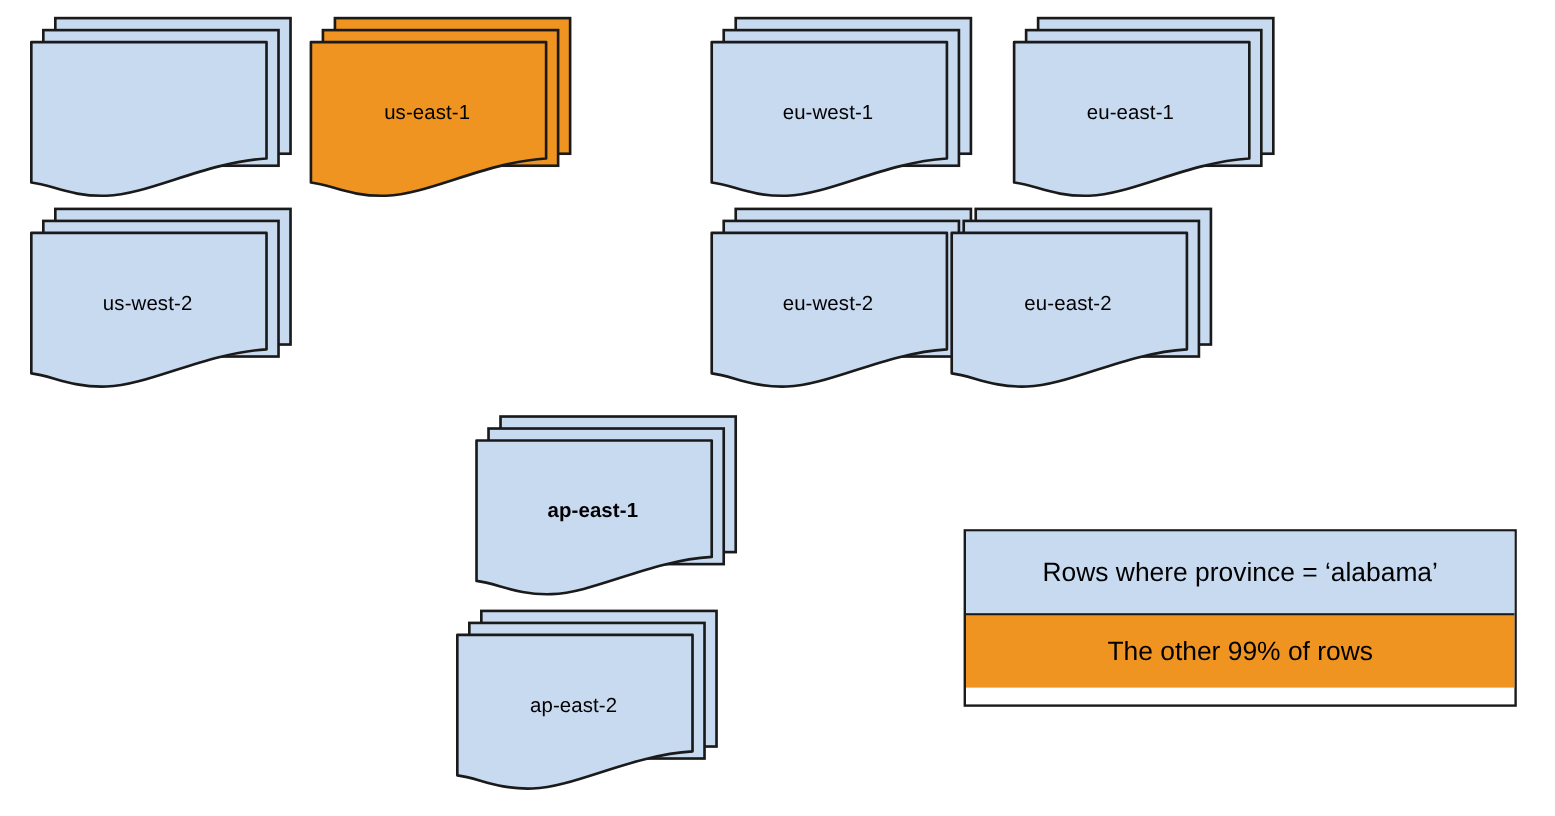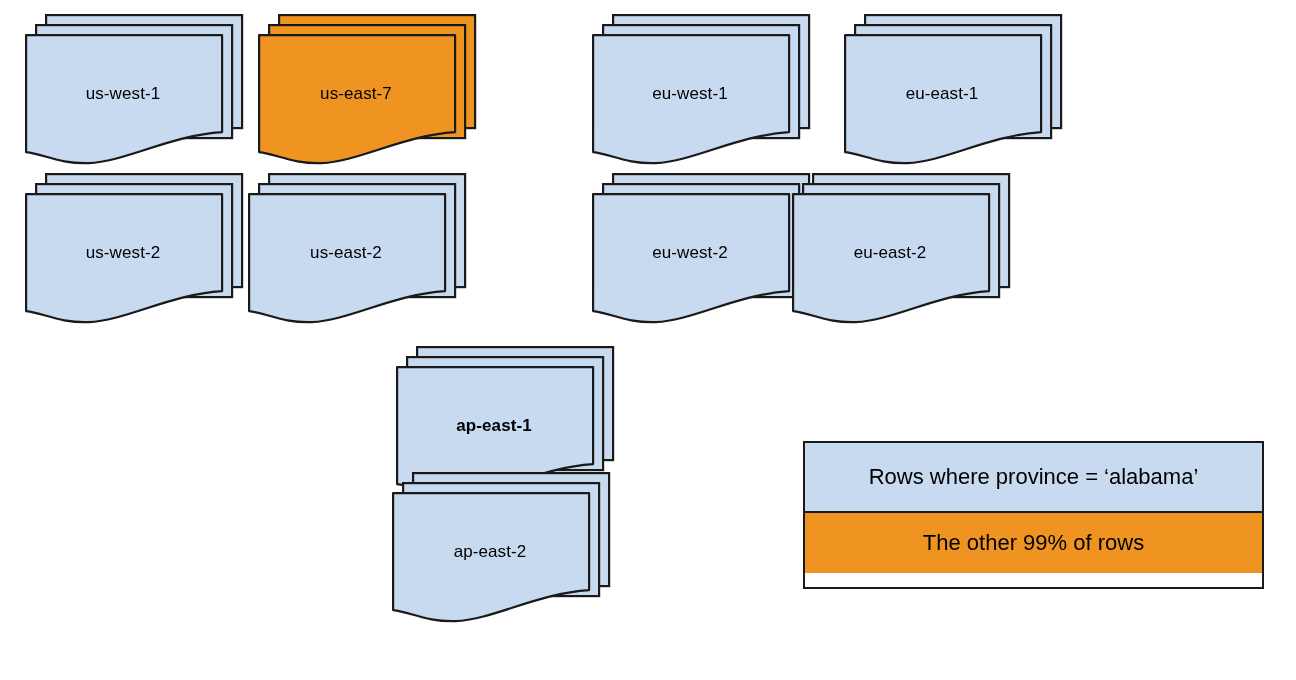--- a/index.html
+++ b/index.html
@@ -72,29 +72,28 @@
 <body>
 
 <div id="canvas" style="background: rgb(255, 255, 255);">
 
   <div class="stack" style="left: 25px; top: 14px;">
       <svg viewBox="0 0 215 160" width="215" height="160">
         <rect x="21.1" y="1.1" width="196" height="113" fill="#c8daf0" stroke="#1a1a1a" stroke-width="2.2"></rect>
         <rect x="11.1" y="11.1" width="196" height="113" fill="#c8daf0" stroke="#1a1a1a" stroke-width="2.2"></rect>
         <path d="M 1.1 21.1 L 197.1 21.1 L 197.1 118.1 C 146.14 121.1 99.1 148.1 63.82 149.1 C 34.42 150.1 18.740000000000002 140.1 1.1 138.1 Z" fill="#c8daf0" stroke="#1a1a1a" stroke-width="2.2" stroke-linejoin="round"></path>
       </svg>
-      <div class="stack-label" style="top: 20px;">us-west-1</div>
     </div>
     <div class="stack" style="left: 258px; top: 14px;">
       <svg viewBox="0 0 215 160" width="215" height="160">
         <rect x="21.1" y="1.1" width="196" height="113" fill="#ef9421" stroke="#1a1a1a" stroke-width="2.2"></rect>
         <rect x="11.1" y="11.1" width="196" height="113" fill="#ef9421" stroke="#1a1a1a" stroke-width="2.2"></rect>
         <path d="M 1.1 21.1 L 197.1 21.1 L 197.1 118.1 C 146.14 121.1 99.1 148.1 63.82 149.1 C 34.42 150.1 18.740000000000002 140.1 1.1 138.1 Z" fill="#ef9421" stroke="#1a1a1a" stroke-width="2.2" stroke-linejoin="round"></path>
       </svg>
-      <div class="stack-label" style="top: 20px;">us-east-7</div>
+      <div class="stack-label" style="top: 20px;">us-east-1</div>
     </div>
     <div class="stack" style="left: 592px; top: 14px;">
       <svg viewBox="0 0 215 160" width="215" height="160">
         <rect x="21.1" y="1.1" width="196" height="113" fill="#c8daf0" stroke="#1a1a1a" stroke-width="2.2"></rect>
         <rect x="11.1" y="11.1" width="196" height="113" fill="#c8daf0" stroke="#1a1a1a" stroke-width="2.2"></rect>
         <path d="M 1.1 21.1 L 197.1 21.1 L 197.1 118.1 C 146.14 121.1 99.1 148.1 63.82 149.1 C 34.42 150.1 18.740000000000002 140.1 1.1 138.1 Z" fill="#c8daf0" stroke="#1a1a1a" stroke-width="2.2" stroke-linejoin="round"></path>
       </svg>
       <div class="stack-label" style="top: 20px;">eu-west-1</div>
     </div>
     <div class="stack" style="left: 844px; top: 14px;">
@@ -106,28 +105,20 @@
       <div class="stack-label" style="top: 20px;">eu-east-1</div>
     </div>
     <div class="stack" style="left: 25px; top: 173px;">
       <svg viewBox="0 0 215 160" width="215" height="160">
         <rect x="21.1" y="1.1" width="196" height="113" fill="#c8daf0" stroke="#1a1a1a" stroke-width="2.2"></rect>
         <rect x="11.1" y="11.1" width="196" height="113" fill="#c8daf0" stroke="#1a1a1a" stroke-width="2.2"></rect>
         <path d="M 1.1 21.1 L 197.1 21.1 L 197.1 118.1 C 146.14 121.1 99.1 148.1 63.82 149.1 C 34.42 150.1 18.740000000000002 140.1 1.1 138.1 Z" fill="#c8daf0" stroke="#1a1a1a" stroke-width="2.2" stroke-linejoin="round"></path>
       </svg>
       <div class="stack-label" style="top: 20px;">us-west-2</div>
     </div>
-    <div class="stack" style="left: 248px; top: 173px;">
-      <svg viewBox="0 0 215 160" width="215" height="160">
-        <rect x="21.1" y="1.1" width="196" height="113" fill="#c8daf0" stroke="#1a1a1a" stroke-width="2.2"></rect>
-        <rect x="11.1" y="11.1" width="196" height="113" fill="#c8daf0" stroke="#1a1a1a" stroke-width="2.2"></rect>
-        <path d="M 1.1 21.1 L 197.1 21.1 L 197.1 118.1 C 146.14 121.1 99.1 148.1 63.82 149.1 C 34.42 150.1 18.740000000000002 140.1 1.1 138.1 Z" fill="#c8daf0" stroke="#1a1a1a" stroke-width="2.2" stroke-linejoin="round"></path>
-      </svg>
-      <div class="stack-label" style="top: 20px;">us-east-2</div>
-    </div>
     <div class="stack" style="left: 592px; top: 173px;">
       <svg viewBox="0 0 215 160" width="215" height="160">
         <rect x="21.1" y="1.1" width="196" height="113" fill="#c8daf0" stroke="#1a1a1a" stroke-width="2.2"></rect>
         <rect x="11.1" y="11.1" width="196" height="113" fill="#c8daf0" stroke="#1a1a1a" stroke-width="2.2"></rect>
         <path d="M 1.1 21.1 L 197.1 21.1 L 197.1 118.1 C 146.14 121.1 99.1 148.1 63.82 149.1 C 34.42 150.1 18.740000000000002 140.1 1.1 138.1 Z" fill="#c8daf0" stroke="#1a1a1a" stroke-width="2.2" stroke-linejoin="round"></path>
       </svg>
       <div class="stack-label" style="top: 20px;">eu-west-2</div>
     </div>
     <div class="stack" style="left: 792px; top: 173px;">
       <svg viewBox="0 0 215 160" width="215" height="160">
@@ -138,21 +129,21 @@
       <div class="stack-label" style="top: 20px;">eu-east-2</div>
     </div>
     <div class="stack" style="left: 396px; top: 346px; font-weight: bold;">
       <svg viewBox="0 0 215 160" width="215" height="160">
         <rect x="21.1" y="1.1" width="196" height="113" fill="#c8daf0" stroke="#1a1a1a" stroke-width="2.2"></rect>
         <rect x="11.1" y="11.1" width="196" height="113" fill="#c8daf0" stroke="#1a1a1a" stroke-width="2.2"></rect>
         <path d="M 1.1 21.1 L 197.1 21.1 L 197.1 118.1 C 146.14 121.1 99.1 148.1 63.82 149.1 C 34.42 150.1 18.740000000000002 140.1 1.1 138.1 Z" fill="#c8daf0" stroke="#1a1a1a" stroke-width="2.2" stroke-linejoin="round"></path>
       </svg>
       <div class="stack-label" style="top: 20px;">ap-east-1</div>
     </div>
-    <div class="stack" style="left: 380px; top: 472px; margin-left: 12px;">
+    <div class="stack" style="left: 380px; top: 508px;">
       <svg viewBox="0 0 215 160" width="215" height="160">
         <rect x="21.1" y="1.1" width="196" height="113" fill="#c8daf0" stroke="#1a1a1a" stroke-width="2.2"></rect>
         <rect x="11.1" y="11.1" width="196" height="113" fill="#c8daf0" stroke="#1a1a1a" stroke-width="2.2"></rect>
         <path d="M 1.1 21.1 L 197.1 21.1 L 197.1 118.1 C 146.14 121.1 99.1 148.1 63.82 149.1 C 34.42 150.1 18.740000000000002 140.1 1.1 138.1 Z" fill="#c8daf0" stroke="#1a1a1a" stroke-width="2.2" stroke-linejoin="round"></path>
       </svg>
       <div class="stack-label" style="top: 20px;">ap-east-2</div>
     </div>
     <div class="legend">
     <div class="legend-row legend-row-top" style="background: rgb(200, 218, 240);">
       <span>Rows where province = ‘alabama’</span>

